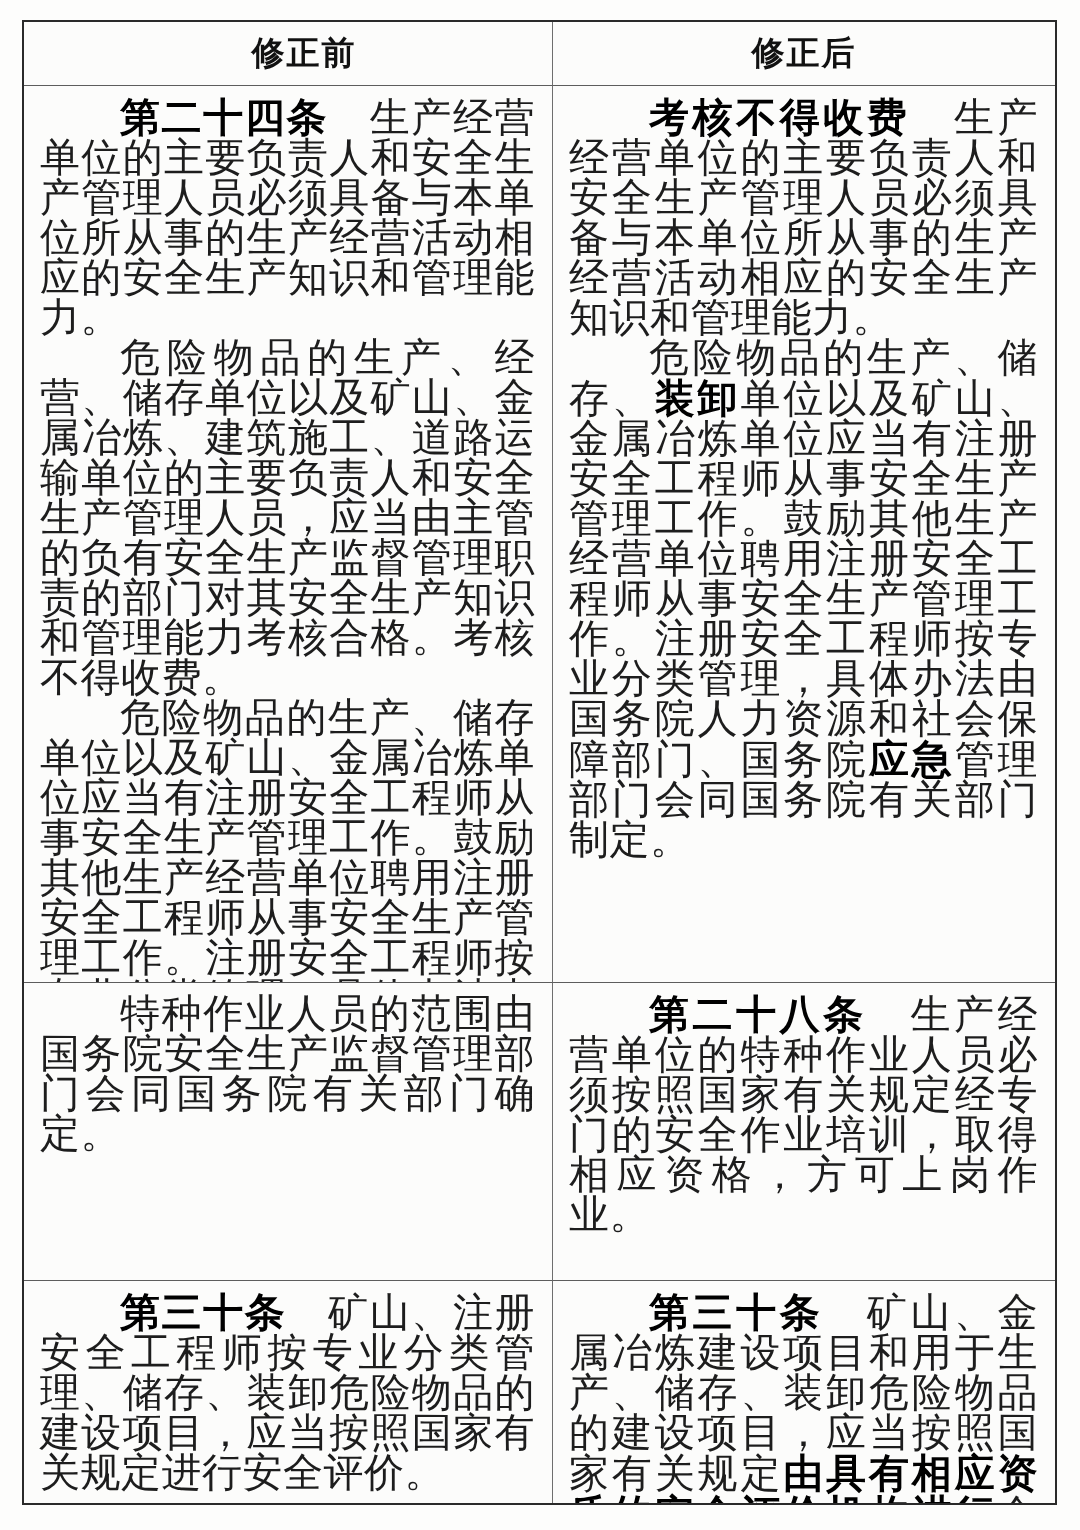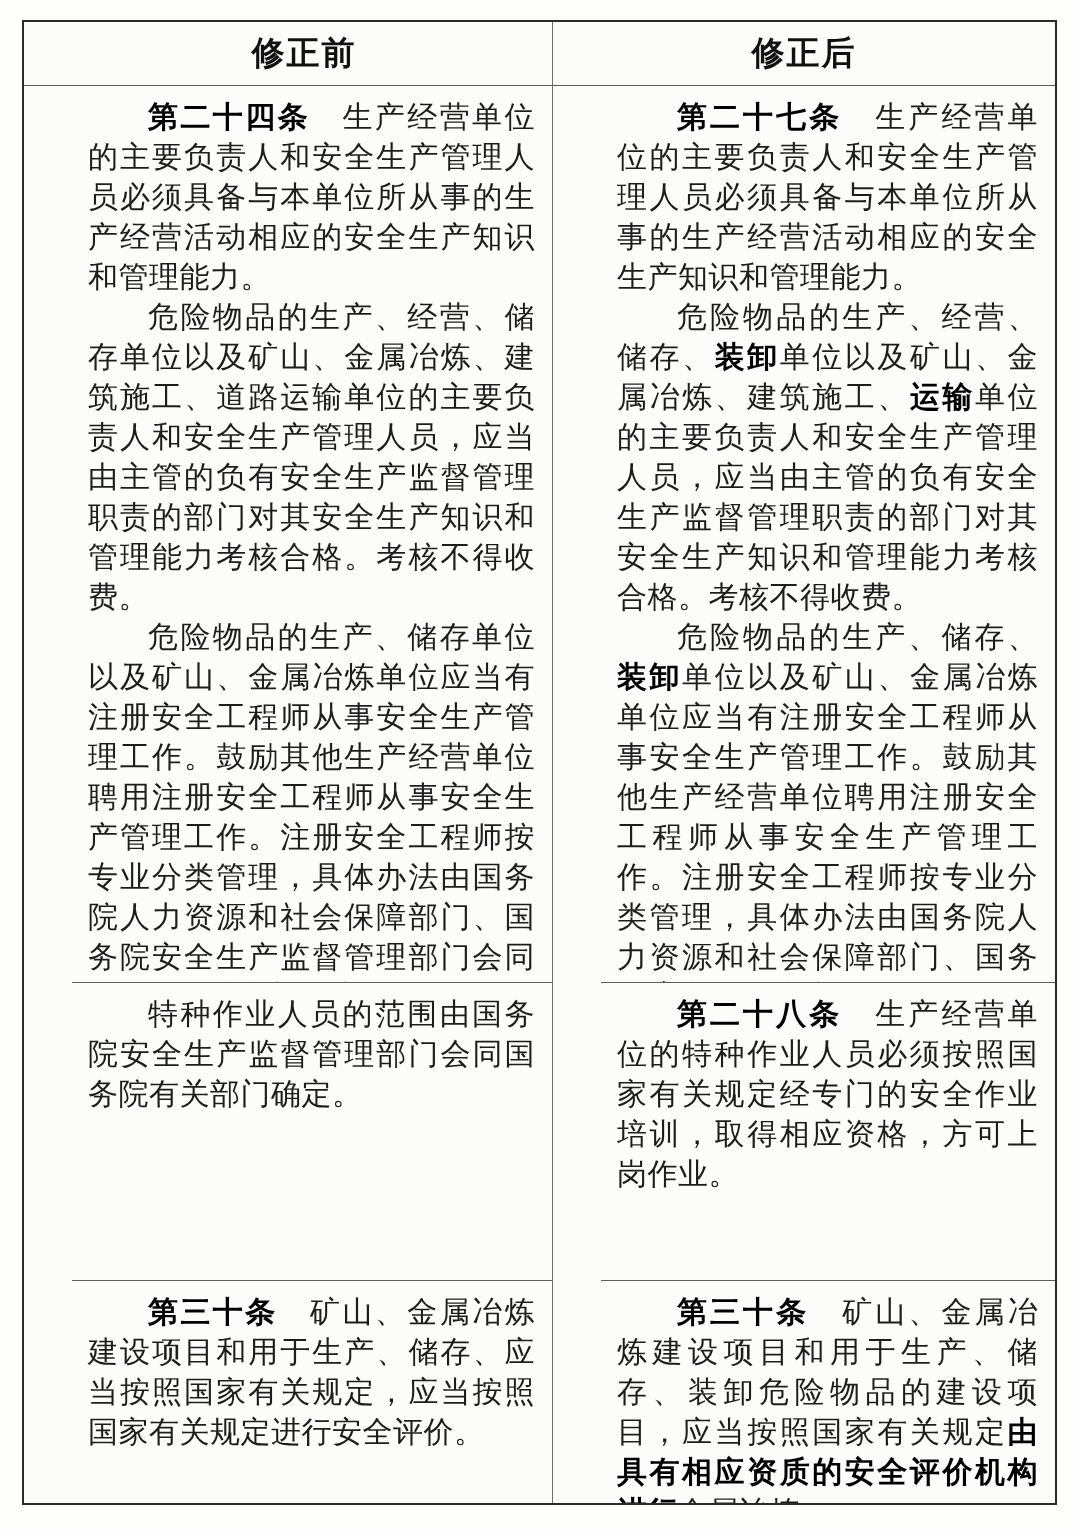--- a/index.html
+++ b/index.html
@@ -44,26 +44,25 @@
     align-items: center;
     justify-content: center;
     font-family: "Liberation Sans", sans-serif;
     font-weight: 700;
     font-size: 33px;
     color: #111;
     letter-spacing: 2px;
   }
   .body-cell {
     padding: 11px 17px 6px 16px;
-    font-size: 30px;
+    font-size: 40px;
     line-height: 40px;
     text-align: justify;
     text-justify: inter-character;
     letter-spacing: 0.5px;
-    margin-left: 48px;
   }
   .body-cell p {
     margin: 0;
     padding: 0;
     text-indent: 2em;
   }
   .body-cell b {
     font-family: "Liberation Sans", sans-serif;
     font-weight: 700;
     color: #000;
@@ -77,33 +76,32 @@
 
     <div class="cell col-first row-line header-cell">修正前</div>
     <div class="cell row-line header-cell">修正后</div>
 
     <div class="cell col-first row-line body-cell">
         <p><b>第二十四条</b><span>　生产经营单位的主要负责人和安全生产管理人员必须具备与本单位所从事的生产经营活动相应的安全生产知识和管理能力。</span></p>
         <p><span>危险物品的生产、经营、储存单位以及矿山、金属冶炼、建筑施工、道路运输单位的主要负责人和安全生产管理人员，应当由主管的负有安全生产监督管理职责的部门对其安全生产知识和管理能力考核合格。考核不得收费。</span></p>
         <p><span>危险物品的生产、储存单位以及矿山、金属冶炼单位应当有注册安全工程师从事安全生产管理工作。鼓励其他生产经营单位聘用注册安全工程师从事安全生产管理工作。注册安全工程师按专业分类管理，具体办法由国务院人力资源和社会保障部门、国务院安全生产监督管理部门会同国务院有关部门制定。</span></p>
       </div>
     <div class="cell row-line body-cell">
-        <p><b>第二十七条</b><span>　生产经营单位的主要负责人和安全生产管理人员必须具备与本单位所从事的生产经营活动相应的安全生产知识和管理能力。</span></p>
-        <p><span>危险物品的生产、经营、储存、</span><b>装卸</b><span>单位以及矿山、金属冶炼、建筑施工、</span><b>运输</b><span>单位的主要负责人和安全生产管理人员，应当由主管的负有安全生产监督管理职责的部门对其安全生产知识和管理能力考核合格。考核不得收费。</span></p>
+        <p><b>考核不得收费</b><span>　生产经营单位的主要负责人和安全生产管理人员必须具备与本单位所从事的生产经营活动相应的安全生产知识和管理能力。</span></p>
         <p><span>危险物品的生产、储存、</span><b>装卸</b><span>单位以及矿山、金属冶炼单位应当有注册安全工程师从事安全生产管理工作。鼓励其他生产经营单位聘用注册安全工程师从事安全生产管理工作。注册安全工程师按专业分类管理，具体办法由国务院人力资源和社会保障部门、国务院</span><b>应急</b><span>管理部门会同国务院有关部门制定。</span></p>
       </div>
 
     <div class="cell col-first row-line body-cell">
         <p><span>特种作业人员的范围由国务院安全生产监督管理部门会同国务院有关部门确定。</span></p>
       </div>
     <div class="cell row-line body-cell">
         <p><b>第二十八条</b><span>　生产经营单位的特种作业人员必须按照国家有关规定经专门的安全作业培训，取得相应资格，方可上岗作业。</span></p>
       </div>
 
     <div class="cell col-first body-cell">
-        <p><b>第三十条</b><span>　矿山、金属冶炼建设项目和用于生产、储存、应当按照国家有关规定，应当按照国家有关规定进行安全评价。</span></p>
+        <p><b>第三十条</b><span>　矿山、注册安全工程师按专业分类管理、储存、装卸危险物品的建设项目，应当按照国家有关规定进行安全评价。</span></p>
       </div>
     <div class="cell body-cell">
         <p><b>第三十条</b><span>　矿山、金属冶炼建设项目和用于生产、储存、装卸危险物品的建设项目，应当按照国家有关规定</span><b>由具有相应资质的安全评价机构进行</b><span>金属冶炼。</span></p>
       </div>
 
   </div>
 </div>
 
 </body></html>

